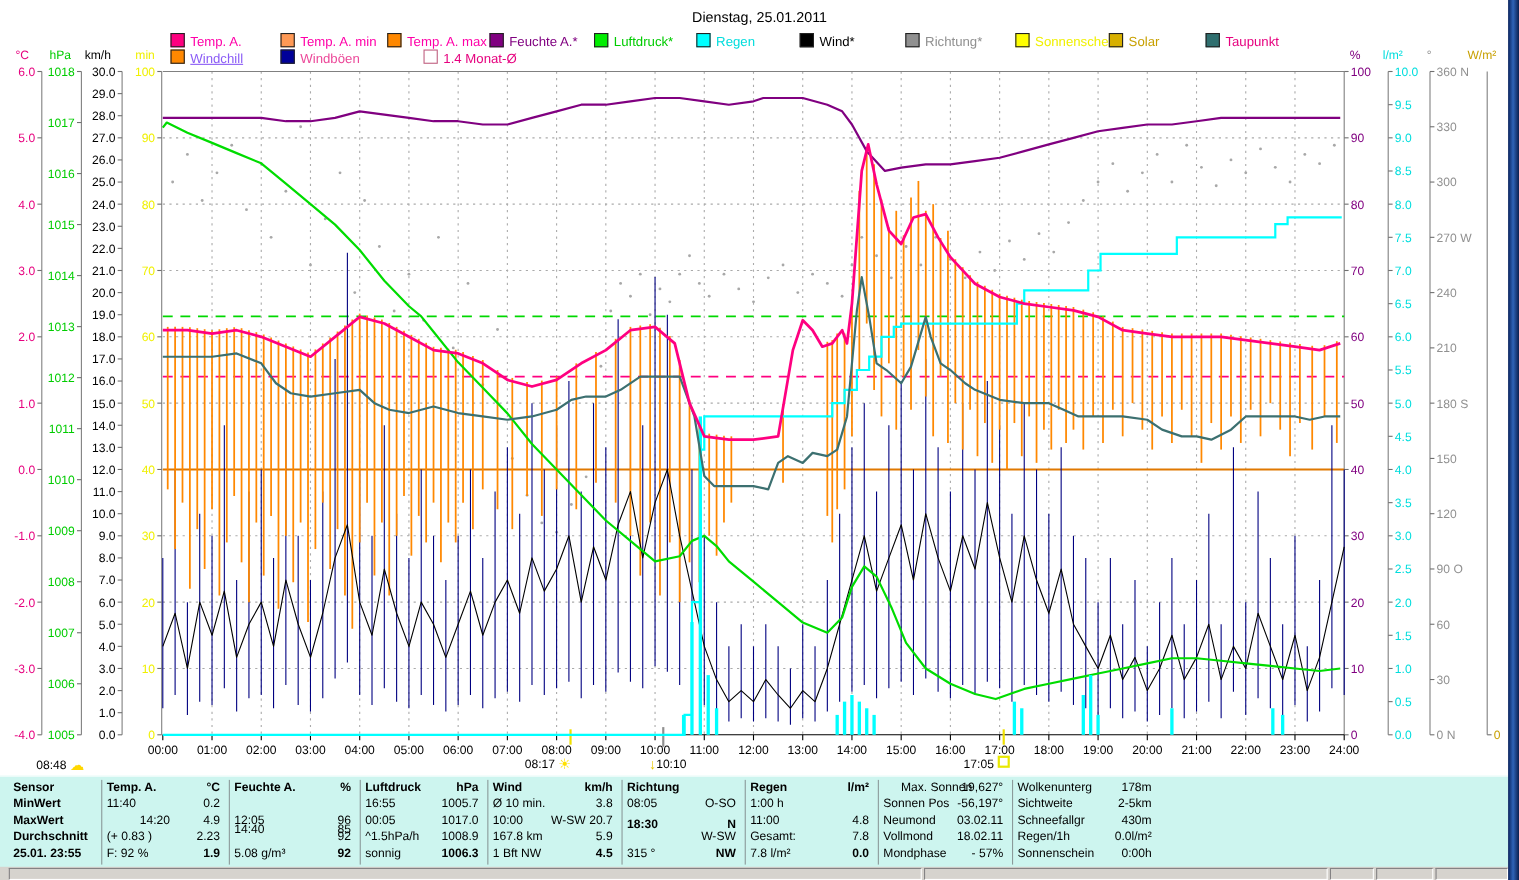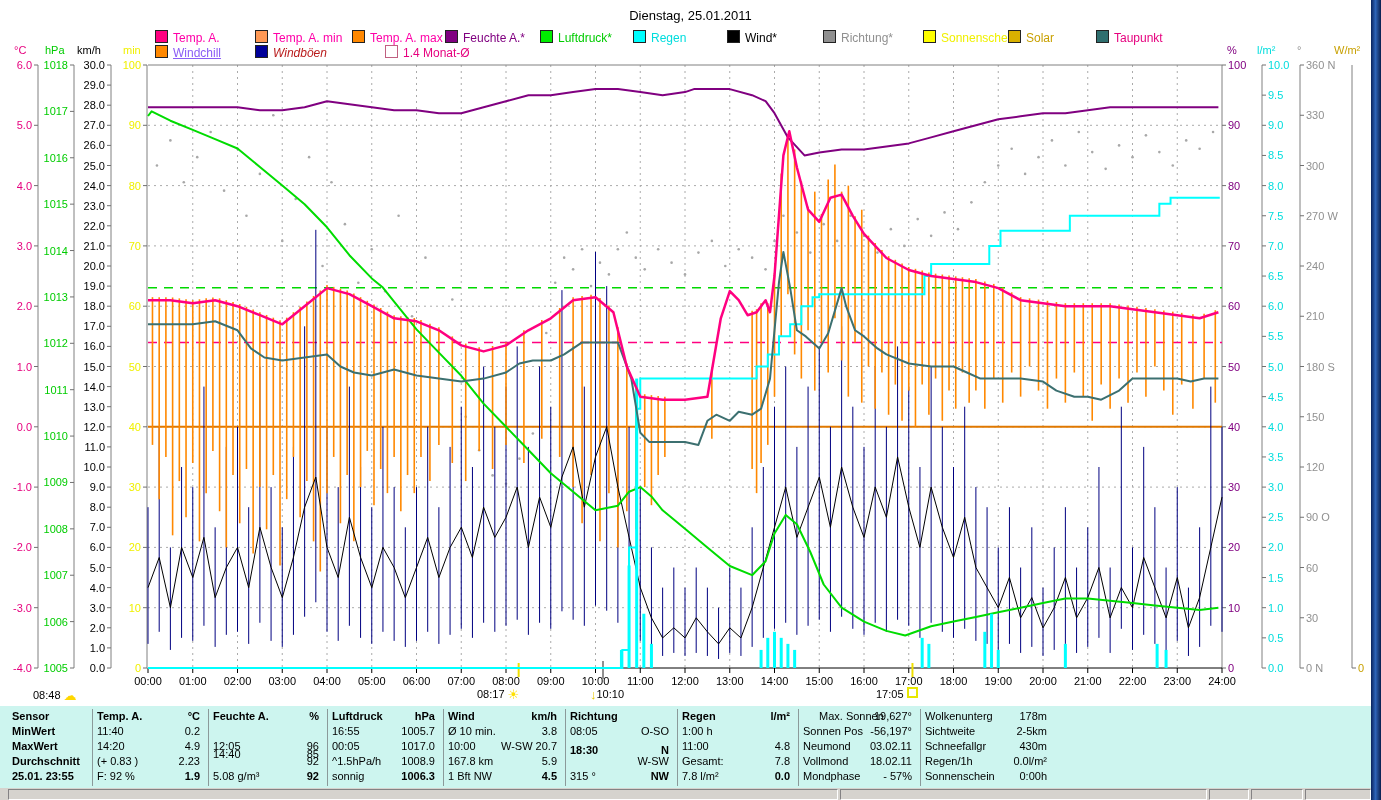--- a/index.html
+++ b/index.html
@@ -731,21 +731,21 @@
       <div class="leg-item" style="left: 540px; top: 30px;"><span class="leg-sw" style="background: rgb(0, 238, 0);"></span><span style="color: rgb(0, 204, 0);">Luftdruck*</span></div>
       <div class="leg-item" style="left: 633px; top: 30px;"><span class="leg-sw" style="background: rgb(0, 255, 255);"></span><span style="color: rgb(0, 221, 221);">Regen</span></div>
       <div class="leg-item" style="left: 727px; top: 30px;"><span class="leg-sw" style="background: rgb(0, 0, 0);"></span><span style="color: rgb(0, 0, 0);">Wind*</span></div>
       <div class="leg-item" style="left: 823px; top: 30px;"><span class="leg-sw" style="background: rgb(144, 144, 144);"></span><span style="color: rgb(144, 144, 144);">Richtung*</span></div>
       <div class="leg-item" style="left: 923px; top: 30px;"><span class="leg-sw" style="background: rgb(255, 255, 0);"></span><span style="color: rgb(240, 240, 0);">Sonnenschein</span></div>
       <div class="leg-item" style="left: 1008px; top: 30px;"><span class="leg-sw" style="background: rgb(216, 176, 0);"></span><span style="color: rgb(200, 160, 0);">Solar</span></div>
       <div class="leg-item" style="left: 1096px; top: 30px;"><span class="leg-sw" style="background: rgb(47, 111, 111);"></span><span style="color: rgb(230, 0, 126);">Taupunkt</span></div>
     </div>
   <div id="legend-row2">
       <div class="leg-item" style="left: 155px; top: 45px;"><span class="leg-sw" style="background: rgb(255, 136, 0);"></span><span style="color: #8b5cf6; text-decoration: underline;">Windchill</span></div>
-      <div class="leg-item" style="left: 255px; top: 45px;"><span class="leg-sw" style="background: rgb(0, 0, 153);"></span><span style="color: #b91c1c; font-style: italic;">Windböen</span></div>
+      <div class="leg-item" style="left: 255px; top: 45px;"><span class="leg-sw" style="background: rgb(0, 0, 153);"></span><span style="color: #ec4899;">Windböen</span></div>
       <div class="leg-item" style="left: 352px; top: 45px; margin-left: 33px;"><span class="leg-sw open"></span><span style="color: rgb(230, 0, 126);">1.4 Monat-Ø</span></div>
     </div>
 
   <div class="mk" style="left:33px;top:688px">
     <span>08:48</span>
     <span class="ic" style="color:#FFD700">☁</span>
   </div>
   <div class="mk" style="left:477px;top:687px">
     <span>08:17</span>
     <span class="ic" style="color:#FFE000">☀</span>
@@ -777,21 +777,21 @@
       </div>
       <div class="tcol sep" style="left: 92px; width: 111px;">
         <div class="trow" style="top: 0px;">
           <span class="l b">Temp. A.</span>
           <span class="r b">°C</span>
         </div>
         <div class="trow" style="top: 15px;">
           <span class="l">11:40</span>
           <span class="r">0.2</span>
         </div>
-        <div class="trow" style="top: 30px;">
+        <div class="trow" style="top: 30px; margin-left: 30px;">
           <span class="l">14:20</span>
           <span class="r">4.9</span>
         </div>
         <div class="trow" style="top: 45px;">
           <span class="l">(+ 0.83 )</span>
           <span class="r">2.23</span>
         </div>
         <div class="trow" style="top: 60px;">
           <span class="l">F: 92 %</span>
           <span class="r b">1.9</span>

